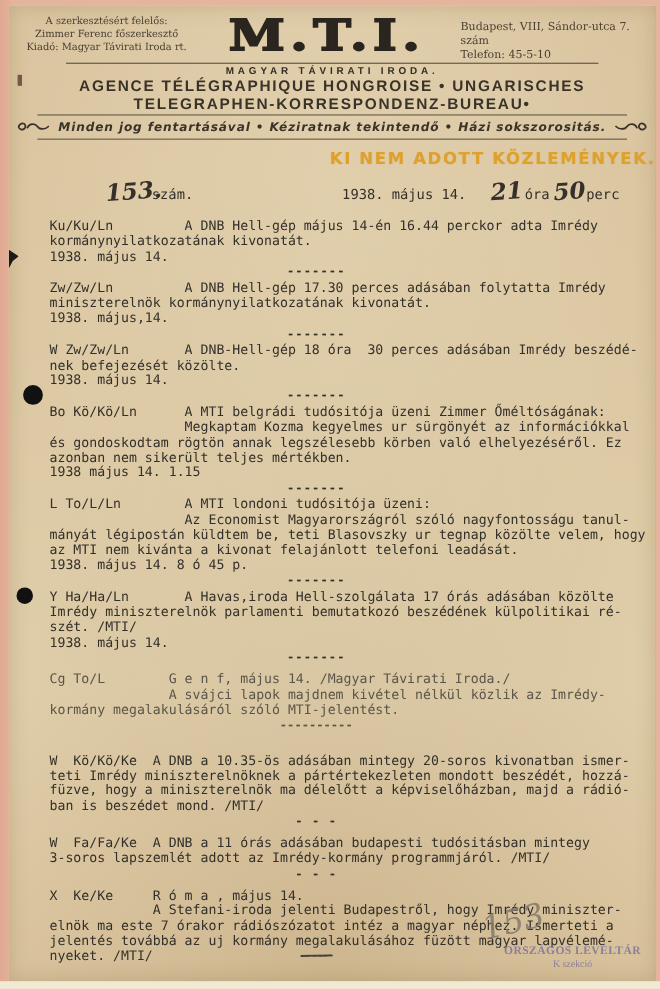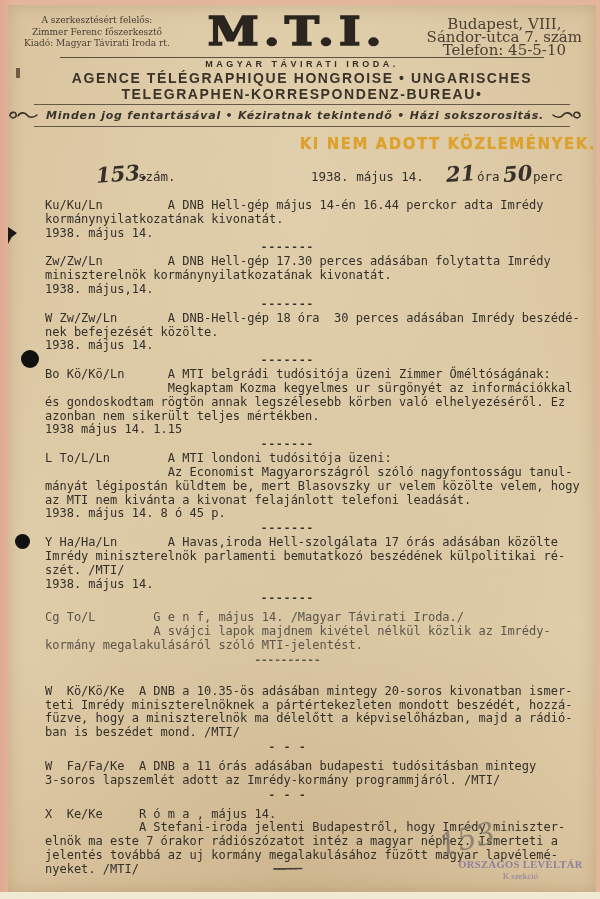--- a/index.html
+++ b/index.html
@@ -17,32 +17,32 @@
           box-shadow: inset 0 0 18px rgba(120,90,45,0.25); }
 
   
   .header-row { display:flex; align-items:flex-start; padding:7px 6px 0 10px;gap:32px; }
   .editor-block { width:175px; text-align:center; padding-top:3px;
           font-size:9px; line-height:11.5px; color:#4a4033; }
   .logo-wrap { flex:1; text-align:center; }
   .logo { display:inline-block; font-family:"DejaVu Serif", serif; font-weight:bold;
           font-size:46px; line-height:40px; letter-spacing:5px; color:#2a251e;
           -webkit-text-stroke:2px #2a251e; transform:scaleY(0.84); }
-  .address-block { width:190px; text-align:center; padding-top:6px;
-          font-size:15px; line-height:13px; color:#4a4033; }
+  .address-block { width:190px; padding-top:6px;
+          font-size:10px; line-height:13px; color:#4a4033; }
 
   .rule1 { border-top:1.6px solid #453c2e; margin:0 52px; opacity:.85; }
   .agency-name { text-align:center; margin-top:1px;
           font-family:"Liberation Sans", sans-serif; font-weight:bold;
           font-size:9px; letter-spacing:3.5px; color:#352e24; }
   .agency-intl { text-align:center; margin-top:1px;
           font-family:"Liberation Sans", sans-serif; font-weight:bold;
           font-size:14px; letter-spacing:1.6px; color:#3a332a; }
   .rule2 { border-top:1.4px solid #453c2e; margin:2px 26px 0 26px; opacity:.8; }
-  .rights-row { display:flex; align-items:center; justify-content:flex-start; gap:8px;
+  .rights-row { display:flex; align-items:center; justify-content:center; gap:8px;
           margin-top:1px; }
   .rights-text { font-family:"DejaVu Sans", sans-serif; font-style:italic; font-weight:bold;
           font-size:11px; letter-spacing:0.8px; color:#3a332a; }
   .ornament { flex:none; }
   .ornament.flip { transform:scaleX(-1); }
   .rule3 { border-top:1.4px solid #453c2e; margin:1px 26px 0 26px; opacity:.8; }
 
   .bulletin-title { text-align:right; margin-top:8px;
           font-family:"DejaVu Sans", sans-serif; font-weight:bold;
           font-size:15px; letter-spacing:1.5px; color:#dda12c;
@@ -171,21 +171,21 @@
           <div class="line">Bo Kö/Kö/Ln      A MTI belgrádi tudósitója üzeni Zimmer Őméltóságának:</div>
           <div class="line">                 Megkaptam Kozma kegyelmes ur sürgönyét az információkkal</div>
           <div class="line">és gondoskodtam rögtön annak legszélesebb körben való elhelyezéséről. Ez</div>
           <div class="line">azonban nem sikerült teljes mértékben.</div>
           <div class="line">1938 május 14. 1.15</div>
           <div class="sep">-------</div>
         </div>
         <div class="block">
           <div class="line">L To/L/Ln        A MTI londoni tudósitója üzeni:</div>
           <div class="line">                 Az Economist Magyarországról szóló nagyfontosságu tanul-</div>
-          <div class="line">mányát légipostán küldtem be, mert Blasovszky ur velem közölte velem, hogy</div>
+          <div class="line">mányát légipostán küldtem be, teti Blasovszky ur tegnap közölte velem, hogy</div>
           <div class="line">az MTI nem kivánta a kivonat felajánlott telefoni leadását.</div>
           <div class="line">1938. május 14. 8 ó 45 p.</div>
           <div class="sep">-------</div>
         </div>
         <div class="block">
           <div class="line">Y Ha/Ha/Ln       A Havas,iroda Hell-szolgálata 17 órás adásában közölte</div>
           <div class="line">Imrédy miniszterelnök parlamenti bemutatkozó beszédének külpolitikai ré-</div>
           <div class="line">szét. /MTI/</div>
           <div class="line">1938. május 14.</div>
           <div class="sep">-------</div>

